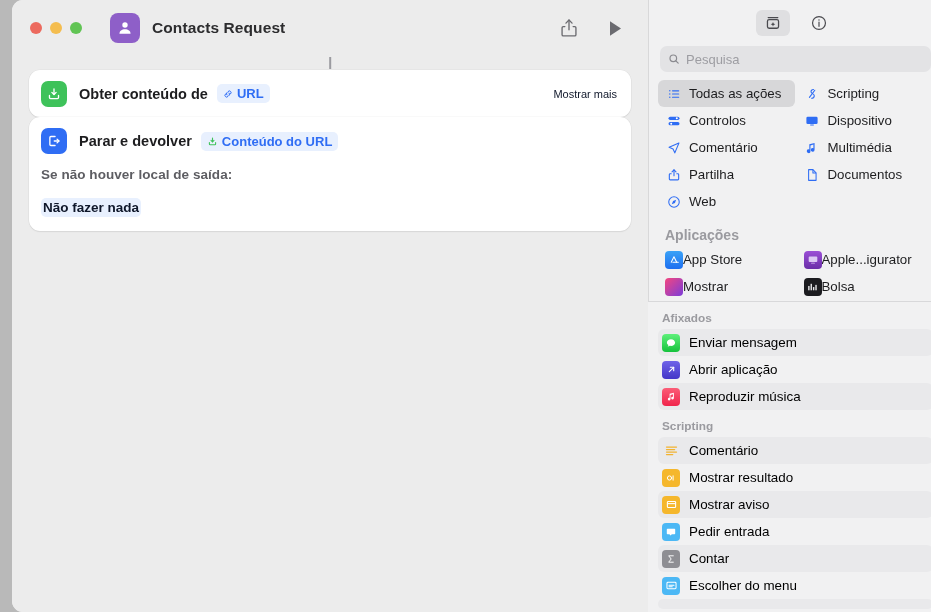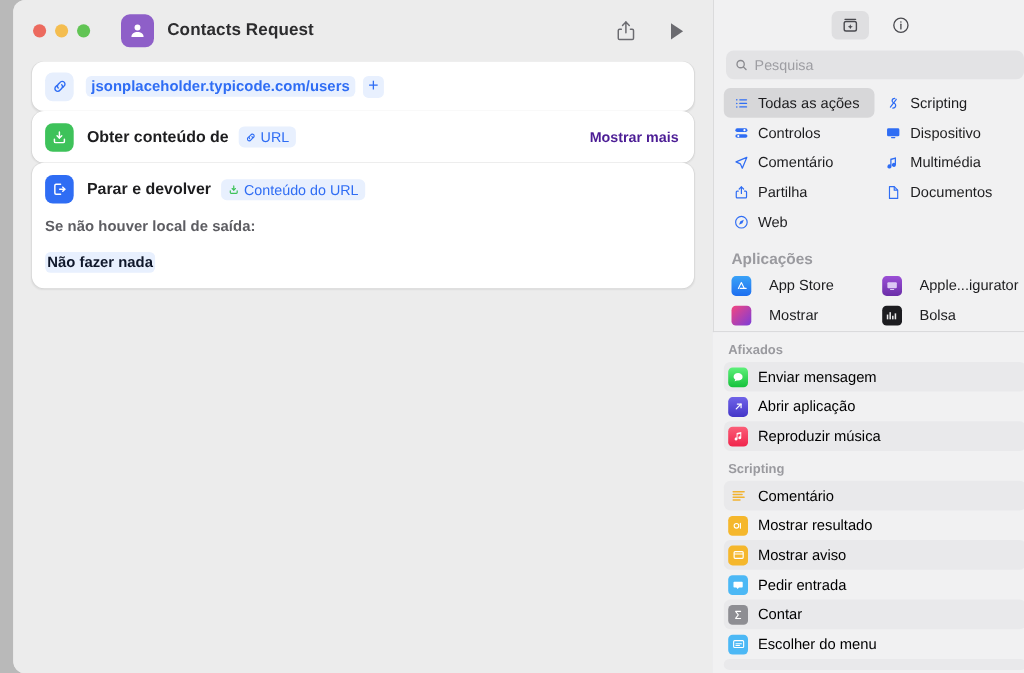--- a/index.html
+++ b/index.html
@@ -80,25 +80,25 @@
   }
 
   
   .card-get{height:47px;display:flex;align-items:center;padding:0 14px 0 12px;box-sizing:border-box;}
   .tile-green{background:#3ec25a;}
   .act-label{
     margin-left:12px;font-size:14.5px;color:#1d1d1f;font-weight:600;white-space:nowrap;
   }
   .token{
     display:inline-flex;align-items:center;gap:4px;background:#e8f0fe;color:#2f6df4;
-    border-radius:5px;padding:2px 6px;font-size:13px;font-weight:400;margin-left:9px;
+    border-radius:5px;padding:2px 6px;font-size:13px;font-weight:700;margin-left:9px;
     white-space:nowrap;
   }
   .show-more{
-    margin-left:auto;font-size:13px;color:#4c1d95;white-space:nowrap;font-weight:bold;
+    margin-left:auto;font-size:11px;color:#0f172a;white-space:nowrap;
   }
 
   
   .card-stop{padding:11px 12px 14px 12px;box-sizing:border-box;}
   .stop-row{display:flex;align-items:center;}
   .tile-blue{background:#2f6df4;}
   .sub-label{
     margin-top:13px;font-size:13.5px;color:#5d5d62;font-weight:600;letter-spacing:.05px;
   }
   .sub-pill{
@@ -142,21 +142,21 @@
 
   .grp-hdr{
     font-size:14px;color:#9a9a9f;font-weight:600;padding:4px 17px 3px 17px;
   }
   .apps-grid{
     padding:0 10px;display:grid;grid-template-columns:1fr 1fr;column-gap:2px;
     overflow:hidden;
   }
   .app-row{display:flex;align-items:center;height:27px;padding:0 7px;box-sizing:border-box;}
   .app-ico{width:18px;height:18px;border-radius:4px;flex:0 0 18px;display:flex;align-items:center;justify-content:center;overflow:hidden;}
-  .app-lbl{margin-left:16px;font-size:13.3px;color:#1d1d1f;white-space:nowrap;overflow:hidden;text-overflow:ellipsis;}
+  .app-lbl{margin-left:0;font-size:13.3px;color:#1d1d1f;white-space:nowrap;overflow:hidden;text-overflow:ellipsis;}
 
   .divider{height:1px;background:#d8d8da;margin-top:3px;}
 
   .list-area{flex:1 1 auto;overflow:hidden;position:relative;background:#f1f1f2;}
   .list-grp{font-size:11.8px;color:#9a9a9f;font-weight:600;padding:9px 0 4px 14px;}
   .li{
     display:flex;align-items:center;height:27px;margin:0 10px;border-radius:6px;
     padding:0 4px;box-sizing:border-box;
   }
   .li.alt{background:#e9e9eb;}
@@ -198,30 +198,20 @@
 
       <div class="tb-btn play">
         <svg width="15" height="17" viewBox="0 0 15 17" fill="#6b6b70">
           <path d="M2 1.2 L13 8.5 L2 15.8 Z"></path>
         </svg>
       </div>
     </div>
 
     <div class="canvas">
 
-      <div class="card card-url">
-        <div class="icon-tile tile-link">
-          <svg width="15" height="15" viewBox="0 0 24 24" fill="none" stroke="#2f6df4" stroke-width="2" stroke-linecap="round">
-            <path d="M9.5 14.5a4 4 0 0 1 0-5.6l2.6-2.6a4 4 0 1 1 5.6 5.6l-1.3 1.3"></path>
-            <path d="M14.5 9.5a4 4 0 0 1 0 5.6l-2.6 2.6a4 4 0 1 1-5.6-5.6l1.3-1.3"></path>
-          </svg>
-        </div>
-        <div class="url-pill">jsonplaceholder.typicode.com/users</div>
-        <div class="plus-pill">+</div>
-      </div>
 
       <div class="conn"></div>
 
       <div class="card card-get">
         <div class="icon-tile tile-green">
           <svg width="16" height="16" viewBox="0 0 24 24" fill="none" stroke="#ffffff" stroke-width="2" stroke-linecap="round" stroke-linejoin="round">
             <path d="M12 4.5 V12.6"></path>
             <path d="M8.8 9.6 L12 12.8 L15.2 9.6"></path>
             <path d="M5.2 14.2 V17.4 a1.6 1.6 0 0 0 1.6 1.6 H17.2 a1.6 1.6 0 0 0 1.6-1.6 V14.2"></path>
           </svg>

